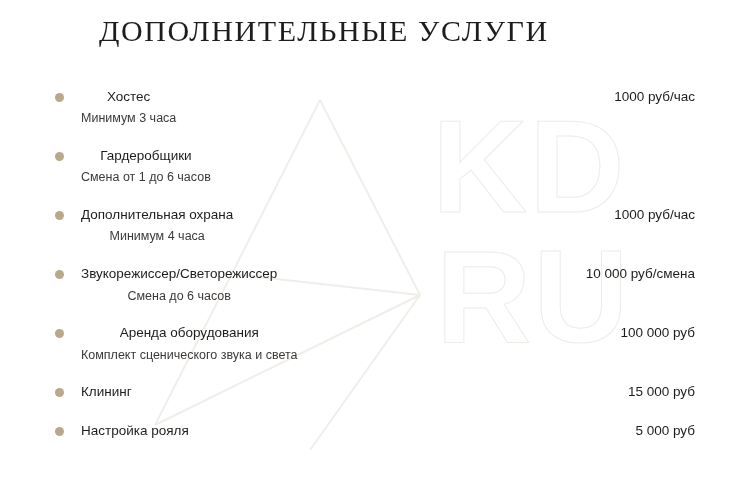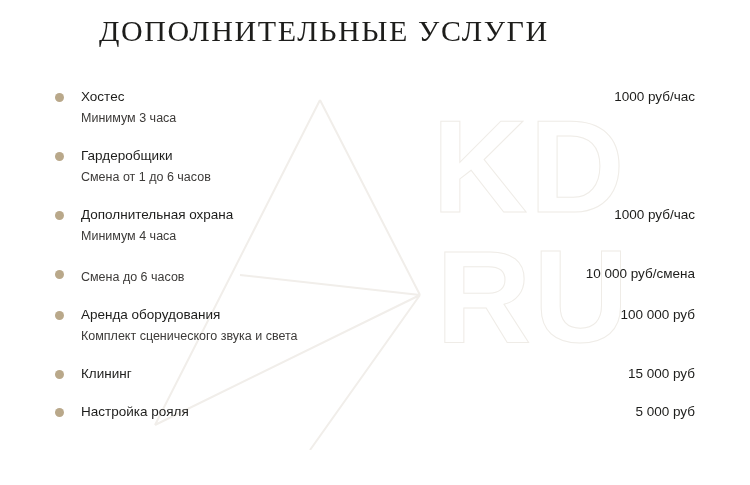--- a/index.html
+++ b/index.html
@@ -92,20 +92,21 @@
     height: 9px;
     border-radius: 50%;
     background: #b9a88a;
     margin-top: 5px;
     margin-right: 17px;
     flex: 0 0 auto;
   }
   .labels {
     display: flex;
     flex-direction: column;
+    text-align: center;
   }
   .name {
     font-size: 13.5px;
     color: #1d1d1b;
     line-height: 1.35;
     font-weight: 400;
   }
   .sub {
     font-size: 12.5px;
     color: #3c3a38;
@@ -182,20 +183,21 @@
       </div>
       <div class="right">
         <span class="price">1000 руб/час</span>
       </div>
     </div>
 
     <div class="row">
       <div class="left">
         <span class="bullet"></span>
         <span class="labels">
+          <span class="name">Звукорежиссер/Светорежиссер</span>
           <span class="sub">Смена до 6 часов</span>
         </span>
       </div>
       <div class="right">
         <span class="price">10 000 руб/смена</span>
       </div>
     </div>
 
     <div class="row">
       <div class="left">

